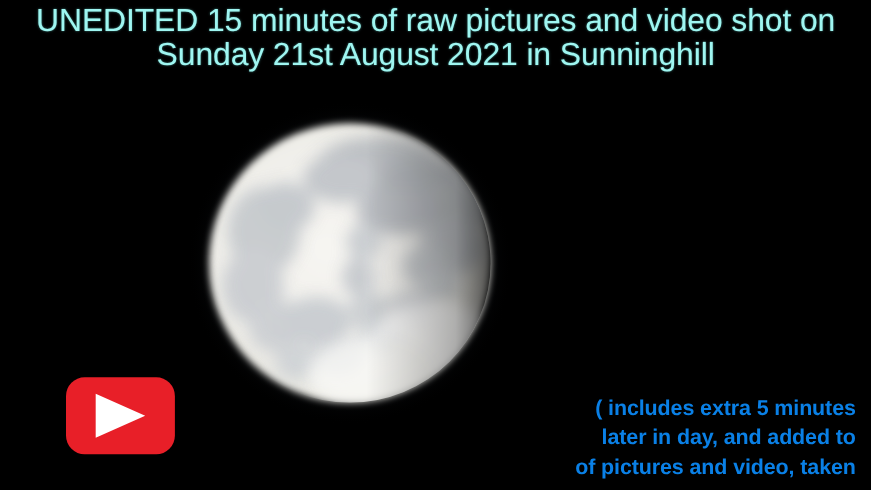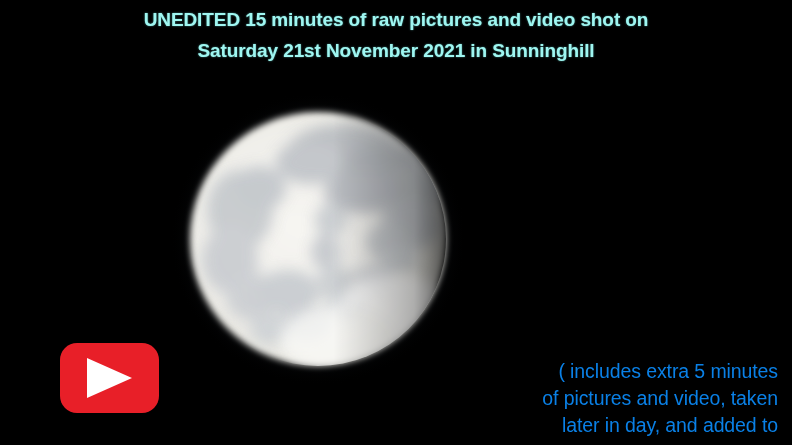--- a/index.html
+++ b/index.html
@@ -23,23 +23,23 @@
     position: absolute;
     left: 0;
     top: 4px;
     width: 792px;
     text-align: center;
     z-index: 5;
   }
   .title-line {
     display: block;
     color: #9ff6f1;
-    font-size: 19px;
+    font-size: 29px;
     line-height: 31px;
-    font-weight: 700;
+    font-weight: 400;
     letter-spacing: -0.1px;
     white-space: nowrap;
     text-shadow: 0 0 2px rgba(120,245,240,0.55);
   }
 
   
   .moon-wrap {
     position: absolute;
     left: 168px;
     top: 92px;
@@ -78,21 +78,21 @@
     right: 14px;
     bottom: 6px;
     text-align: right;
     z-index: 6;
   }
   .note-line {
     display: block;
     color: #0a80e6;
     font-size: 19.5px;
     line-height: 27px;
-    font-weight: normal;
+    font-weight: bold;
     letter-spacing: -0.1px;
     white-space: nowrap;
   }
 </style>
 </head>
 <body>
 
 <div id="stage">
 
   <div class="moon-wrap">
@@ -172,26 +172,26 @@
       </g>
 
       <g clip-path="url(#diskClip)">
         <rect x="0" y="0" width="300" height="298" fill="url(#termGrad)"></rect>
       </g>
     </svg>
   </div>
 
   <div class="title-block">
     <span class="title-line">UNEDITED 15 minutes of raw pictures and video shot on</span>
-    <span class="title-line">Saturday 21st November 2021 in Sunninghill</span>
+    <span class="title-line">Sunday 21st August 2021 in Sunninghill</span>
   </div>
 
   <div class="play-button">
     <span class="play-tri"></span>
   </div>
 
   <div class="note-block">
     <span class="note-line">( includes extra 5 minutes</span>
+    <span class="note-line">later in day, and added to</span>
     <span class="note-line">of pictures and video, taken</span>
-    <span class="note-line">later in day, and added to</span>
   </div>
 
 </div>
 
 </body></html>

